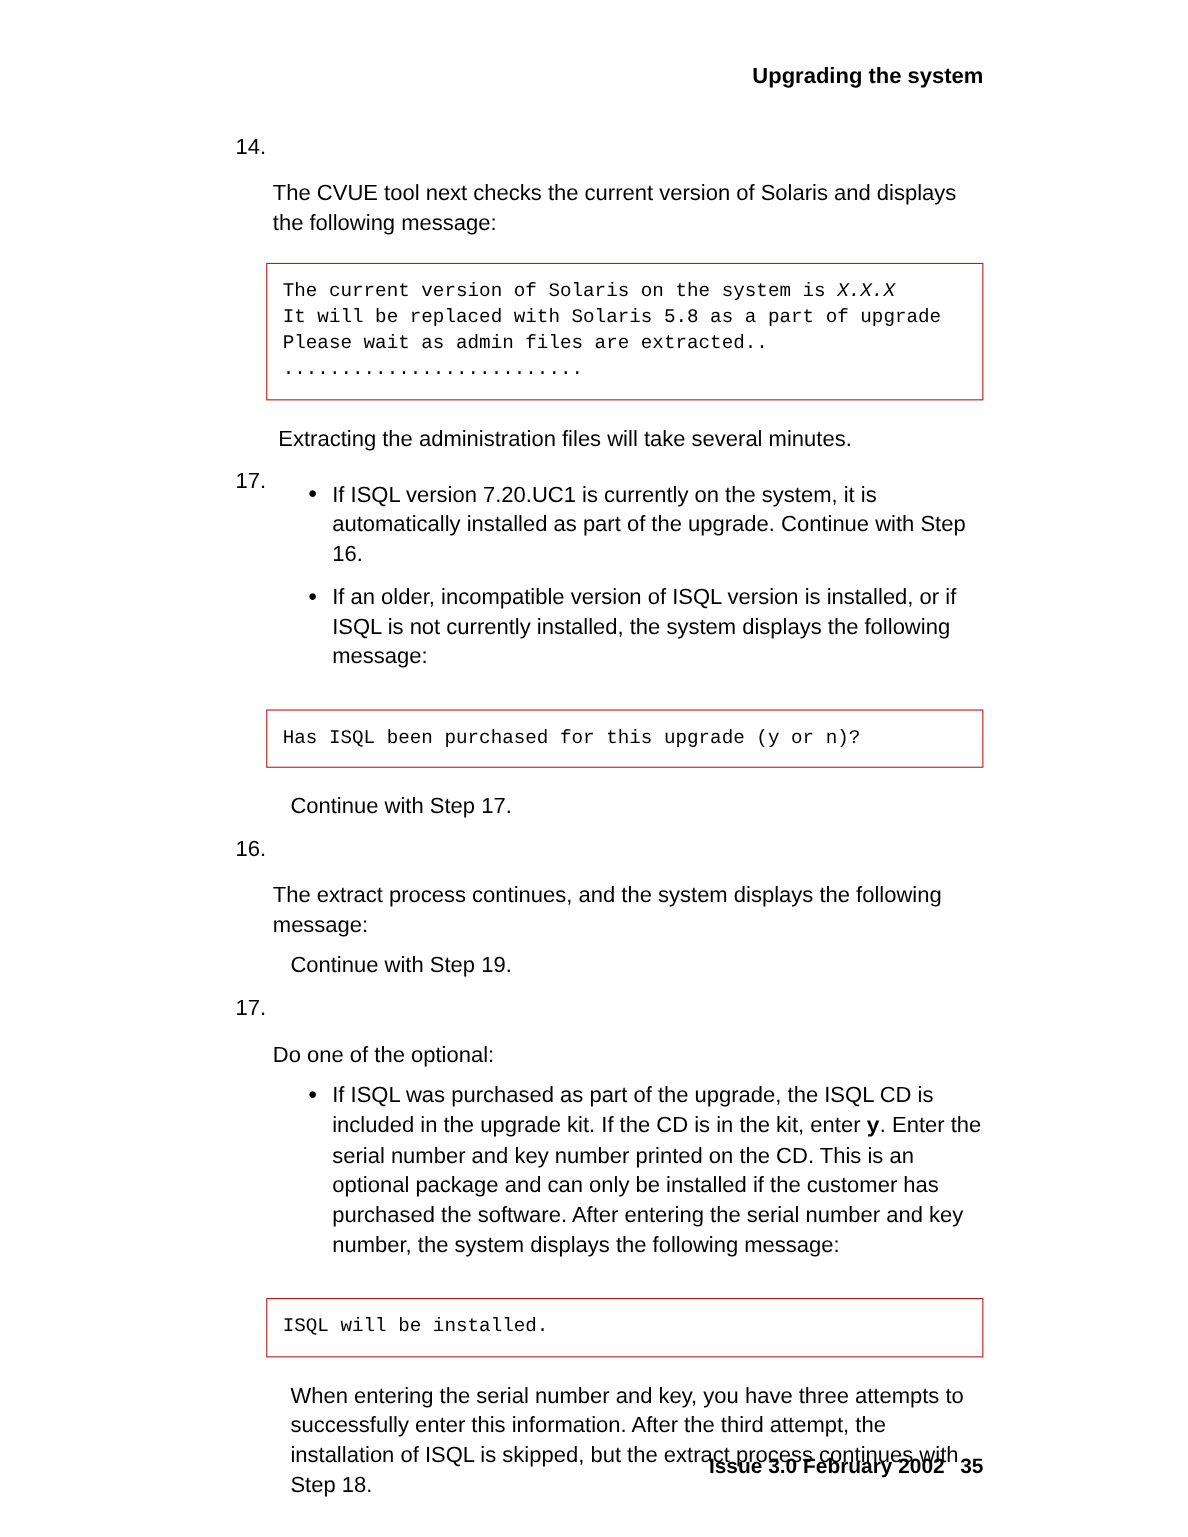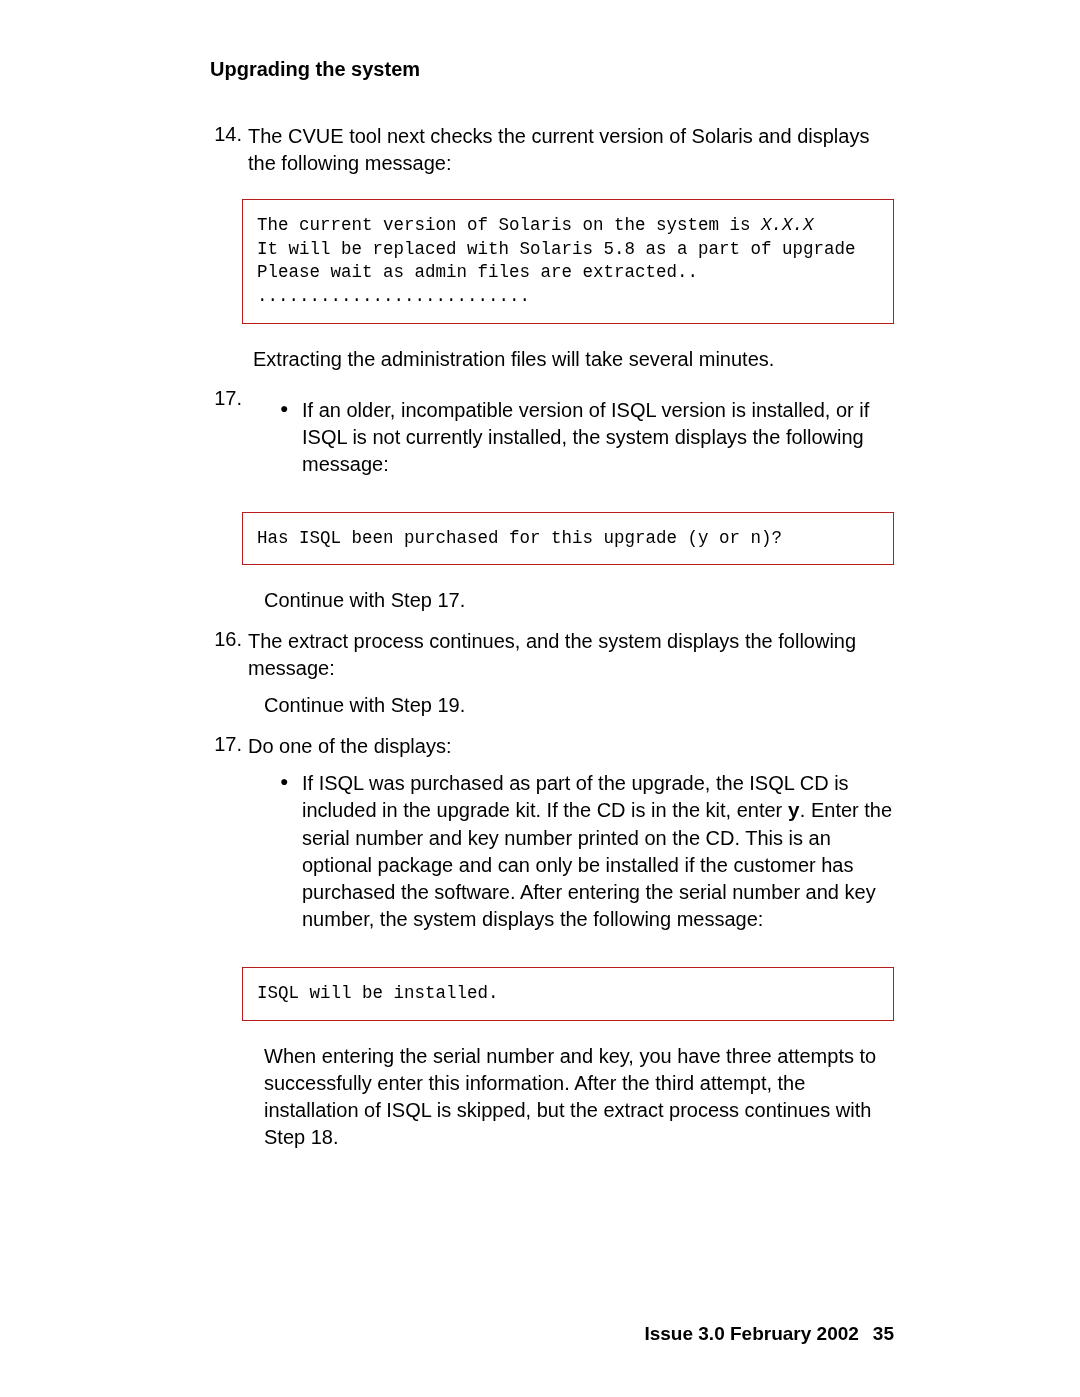--- a/index.html
+++ b/index.html
@@ -18,38 +18,40 @@
       position: relative;
       box-sizing: border-box;
     }
     .page {
       padding: 58px 186px 50px 210px;
       box-sizing: border-box;
       height: 100%;
       position: relative;
     }
     .header-title {
+      text-align: right;
       font-weight: bold;
       font-size: 20px;
       margin-bottom: 42px;
     }
     .step {
       display: flex;
       margin-bottom: 10px;
     }
     .step-num {
       min-width: 32px;
       text-align: right;
       margin-right: 6px;
     }
     .step-body {
       flex: 1;
     }
     .step-text {
       line-height: 1.35;
+      margin-top: 40px;
     }
     .code-box {
       border: 1px solid #b91c1c;
       font-family: "Courier New", Courier, monospace;
       font-size: 17.5px;
       padding: 14px 14px;
       margin: 22px 0 22px 32px;
       line-height: 1.35;
       white-space: pre;
     }
@@ -115,39 +117,40 @@
   <div class="code-box"><span>The current version of Solaris on the system is </span><span class="italic">X.X.X</span>
 <span>It will be replaced with Solaris 5.8 as a part of upgrade</span>
 <span>Please wait as admin files are extracted..</span>
 <span>..........................</span></div>
   <div class="indent-text">Extracting the administration files will take several minutes.</div>
 
   <div class="step">
     <div class="step-num">17.</div>
     <div class="step-body">
       <ul class="bullets">
+        <li>If ISQL version 7.20.UC1 is currently on the system, it is automatically installed as part of the upgrade. Continue with Step 16.</li>
         <li>If an older, incompatible version of ISQL version is installed, or if ISQL is not currently installed, the system displays the following message:</li>
       </ul>
     </div>
   </div>
   <div class="code-box"><span>Has ISQL been purchased for this upgrade (y or n)?</span></div>
   <div class="continue">Continue with Step 17.</div>
 
   <div class="step">
     <div class="step-num">16.</div>
     <div class="step-body">
       <div class="step-text">The extract process continues, and the system displays the following message:</div>
     </div>
   </div>
   <div class="continue">Continue with Step 19.</div>
 
   <div class="step">
     <div class="step-num">17.</div>
     <div class="step-body">
-      <div class="step-text">Do one of the displays:</div>
+      <div class="step-text">Do one of the optional:</div>
       <ul class="bullets">
         <li><span>If ISQL was purchased as part of the upgrade, the ISQL CD is included in the upgrade kit. If the CD is in the kit, enter </span><span class="mono-inline">y</span><span>. Enter the serial number and key number printed on the CD. This is an optional package and can only be installed if the customer has purchased the software. After entering the serial number and key number, the system displays the following message:</span></li>
       </ul>
     </div>
   </div>
   <div class="code-box"><span>ISQL will be installed.</span></div>
   <div class="continue">When entering the serial number and key, you have three attempts to successfully enter this information. After the third attempt, the installation of ISQL is skipped, but the extract process continues with Step 18.</div>
 
   <div class="footer">
     <span>Issue 3.0   February 2002</span><span class="page-num">35</span>

